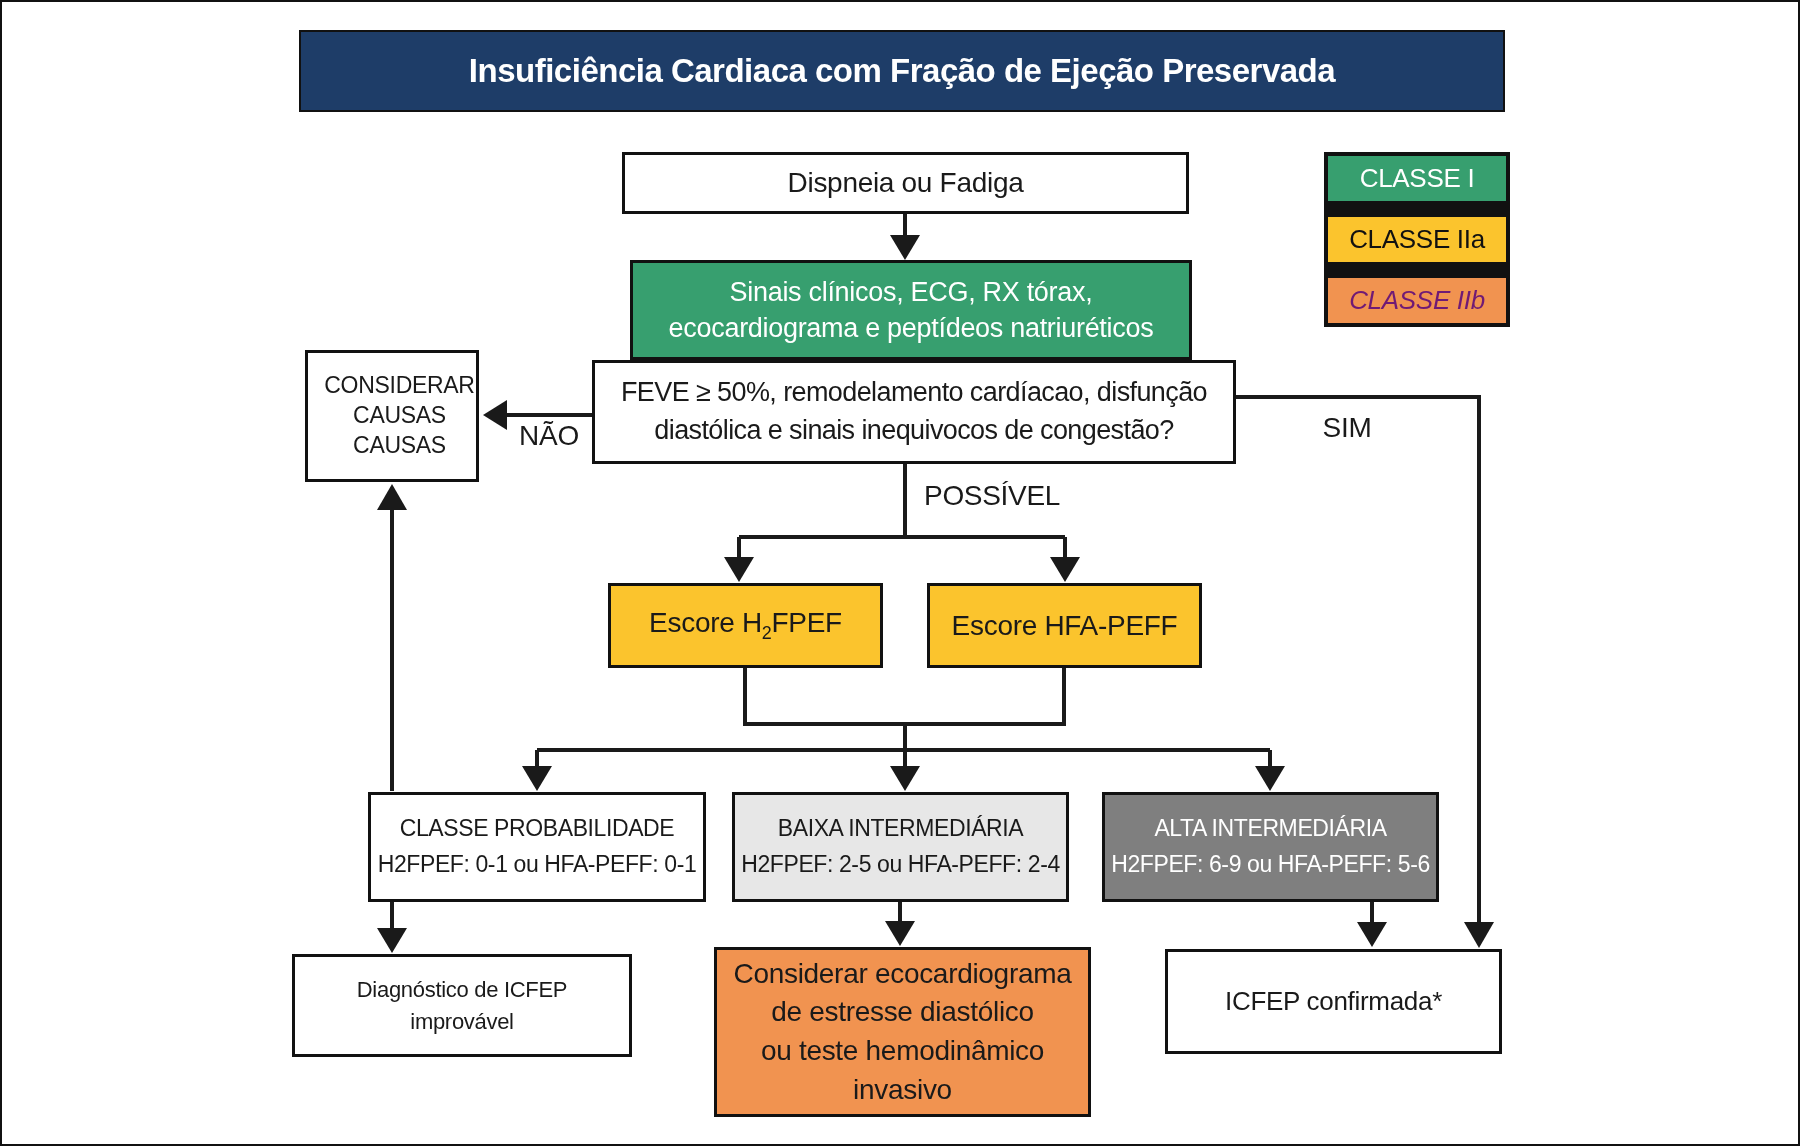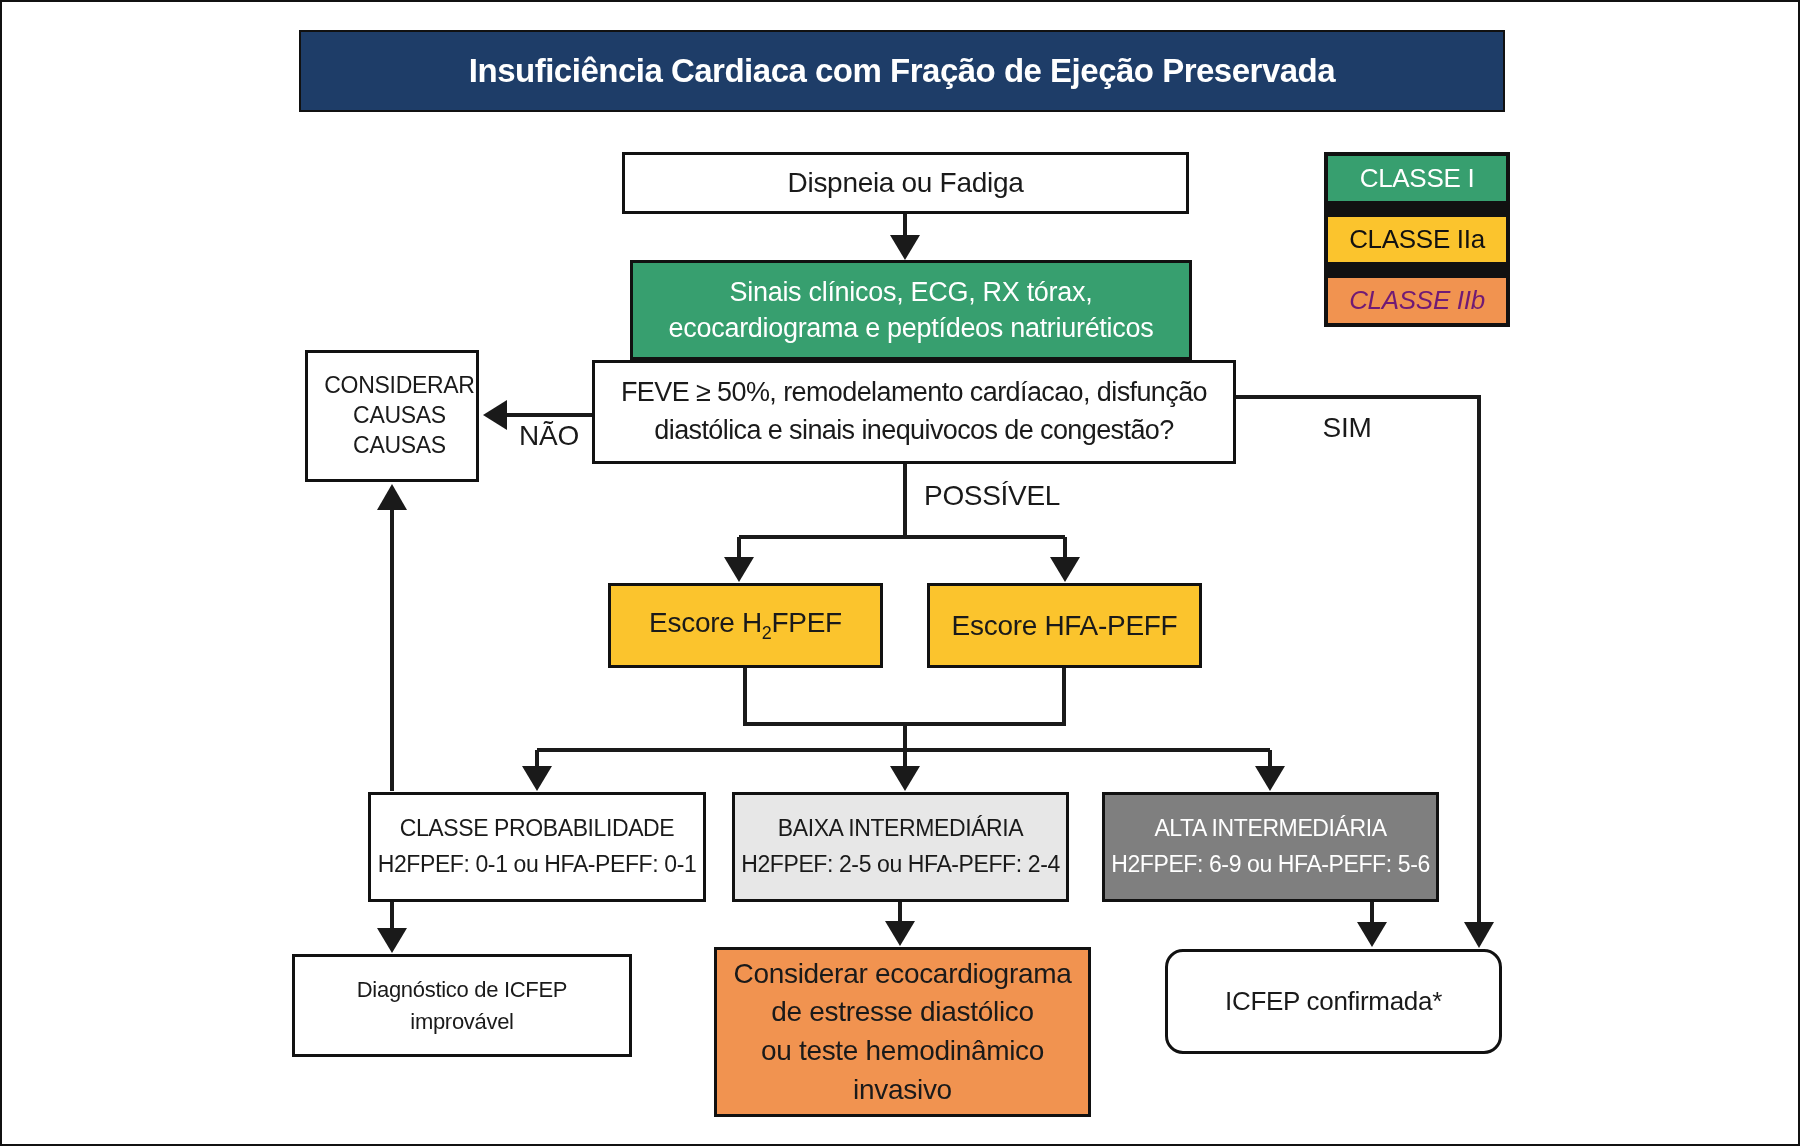--- a/index.html
+++ b/index.html
@@ -41,21 +41,21 @@
   .score-box{background:#fbc42d;font-size:28px;}
   #escore-h2fpef-box{left:606px;top:581px;width:275px;height:85px;}
   #escore-hfa-box{left:925px;top:581px;width:275px;height:85px;}
   sub.sb{font-size:64%;vertical-align:sub;}
   .outcome{font-size:23px;line-height:1.55;letter-spacing:-0.4px;}
   #baixa-prob-box{left:366px;top:790px;width:338px;height:110px;background:#fff;}
   #baixa-inter-box{left:730px;top:790px;width:337px;height:110px;background:#e7e7e7;}
   #alta-inter-box{left:1100px;top:790px;width:337px;height:110px;background:#7f7f7f;color:#fff;}
   #diagnostico-box{left:290px;top:952px;width:340px;height:103px;font-size:22px;line-height:1.45;}
   #eco-box{left:712px;top:945px;width:377px;height:170px;background:#f19350;font-size:28px;line-height:1.38;}
-  #icfep-box{left:1163px;top:947px;width:337px;height:105px;font-size:26px;border-radius:18px;}
+  #icfep-box{left:1163px;top:947px;width:337px;height:105px;font-size:26px;}
   svg#connectors{position:absolute;left:0;top:0;pointer-events:none;}
   .cline{fill:none;stroke:#1a1a1a;stroke-width:4;}
   .chead{fill:#1a1a1a;stroke:none;}
 </style>
 </head>
 <body>
 
 <div id="frame">
 
   <svg id="connectors" width="1800" height="1146" viewBox="0 0 1800 1146">

